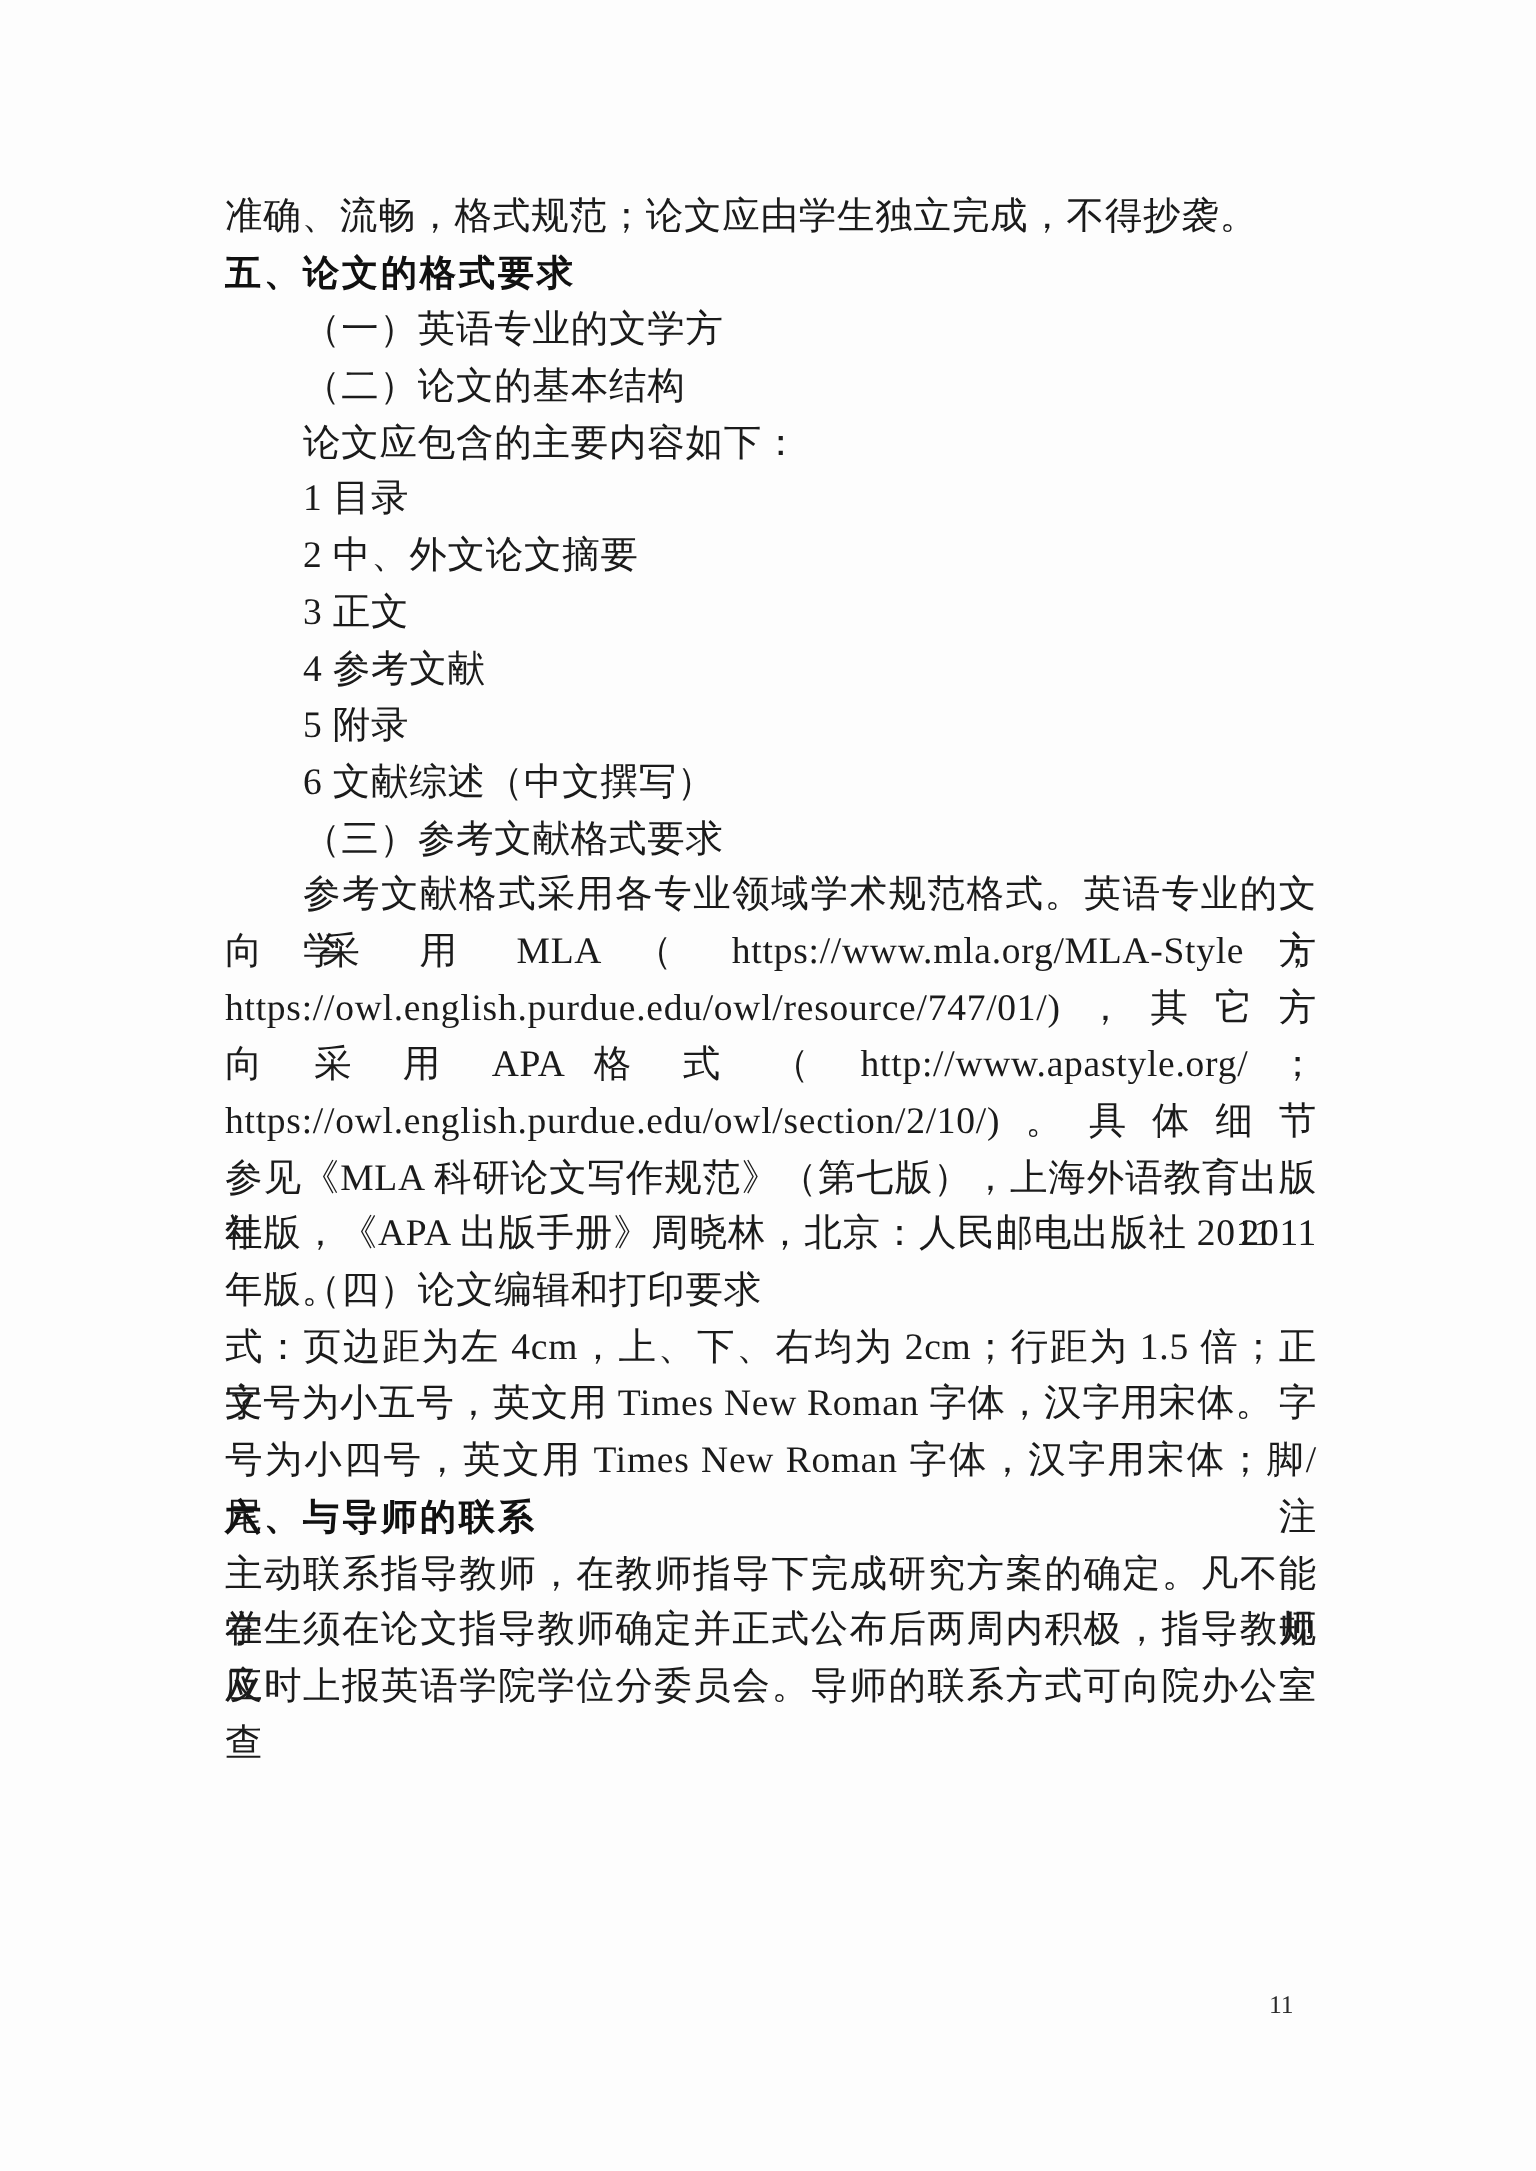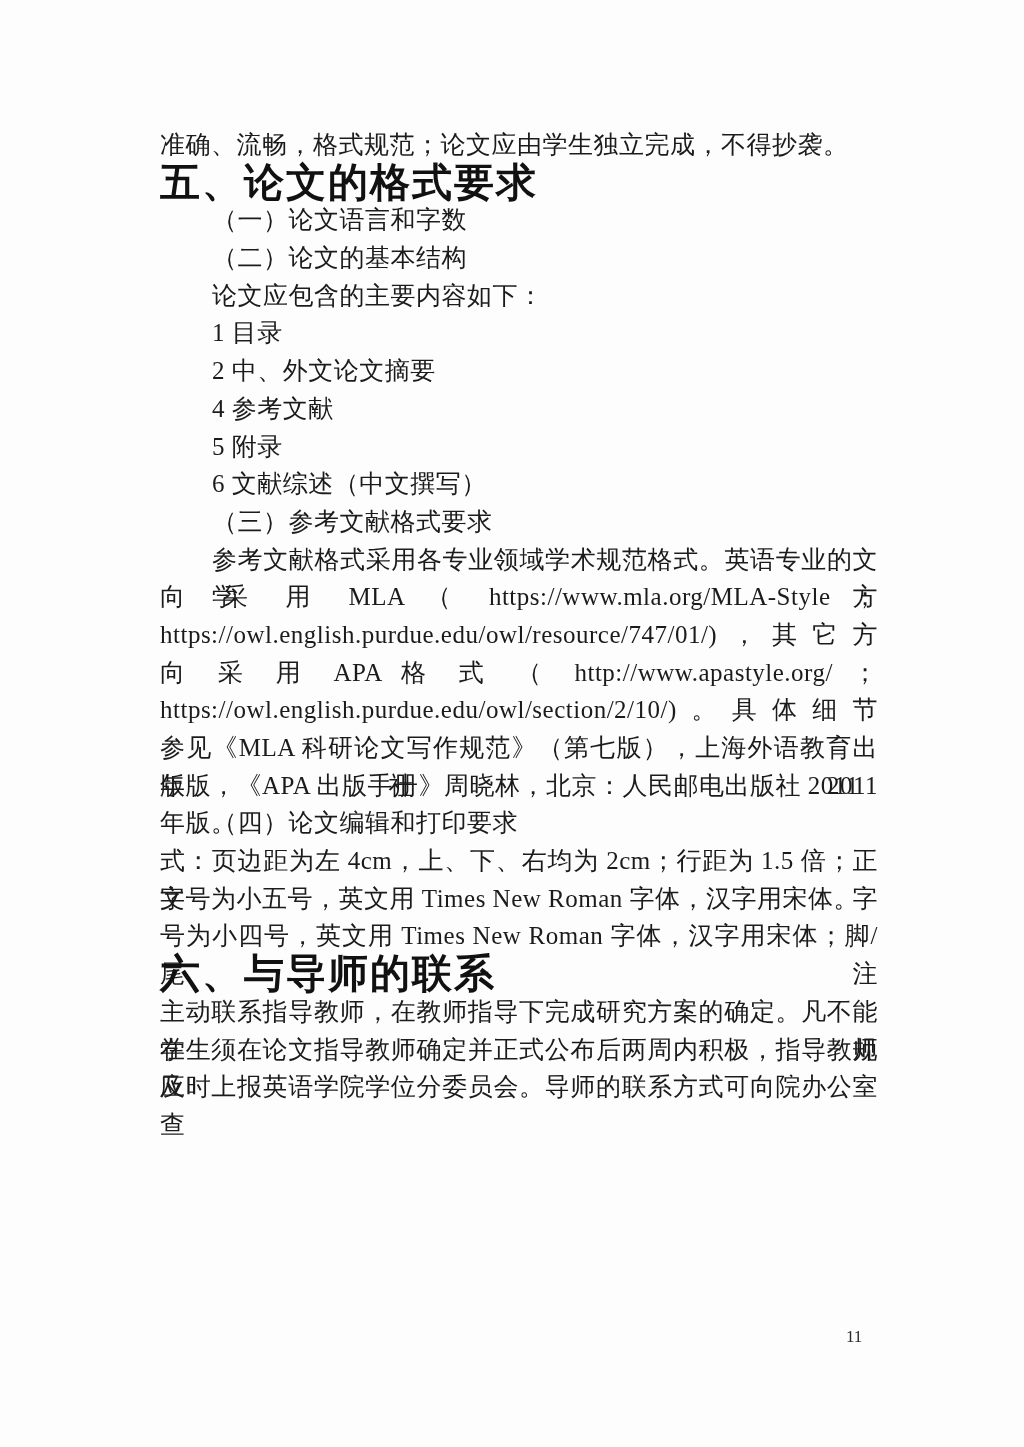--- a/index.html
+++ b/index.html
@@ -20,56 +20,56 @@
     width: 728px;
   }
   .ln {
     display: block;
     height: 37.7px;
     line-height: 37.7px;
     font-size: 25px;
     color: #1b1b1b;
     letter-spacing: 0.5px;
     text-align: left;
-    margin-left: 10px;
   }
   .indent { padding-left: 52px; box-sizing: border-box; }
   .fill {
     text-align: justify;
     text-align-last: justify;
     text-justify: inter-character;
   }
   .h {
     font-family: "Liberation Sans", "DejaVu Sans", sans-serif;
     font-weight: 700;
-    font-size: 40px;
+    font-size: 24px;
     letter-spacing: 2px;
     color: #111;
   }
   .page-number {
     position: absolute;
     left: 846px; top: 1323px;
     font-size: 17px;
     line-height: 28px;
     color: #2a2a2a;
     font-family: "Liberation Serif", "DejaVu Serif", serif;
   }
 </style>
 </head>
 <body>
 
 <div class="page">
   <div class="content">
     <div class="ln">准确、流畅，格式规范；论文应由学生独立完成，不得抄袭。</div>
     <div class="ln h">五、论文的格式要求</div>
-    <div class="ln indent">（一）论文语言和字数</div>
+    <div class="ln indent">（一）英语专业的文学方</div>
     <div class="ln indent">（二）论文的基本结构</div>
     <div class="ln indent">论文应包含的主要内容如下：</div>
     <div class="ln indent">1 目录</div>
     <div class="ln indent">2 中、外文论文摘要</div>
+    <div class="ln indent">3 正文</div>
     <div class="ln indent">4 参考文献</div>
     <div class="ln indent">5 附录</div>
     <div class="ln indent">6 文献综述（中文撰写）</div>
     <div class="ln indent">（三）参考文献格式要求</div>
     <div class="ln indent fill">参考文献格式采用各专业领域学术规范格式。英语专业的文学方</div>
     <div class="ln fill">向 采 用 MLA （ https://www.mla.org/MLA-Style ；</div>
     <div class="ln fill">https://owl.english.purdue.edu/owl/resource/747/01/)，其它方</div>
     <div class="ln fill">向 采 用 APA 格 式 （ http://www.apastyle.org/ ；</div>
     <div class="ln fill">https://owl.english.purdue.edu/owl/section/2/10/)。具体细节</div>
     <div class="ln fill">参见《MLA 科研论文写作规范》（第七版），上海外语教育出版社 2011</div>

